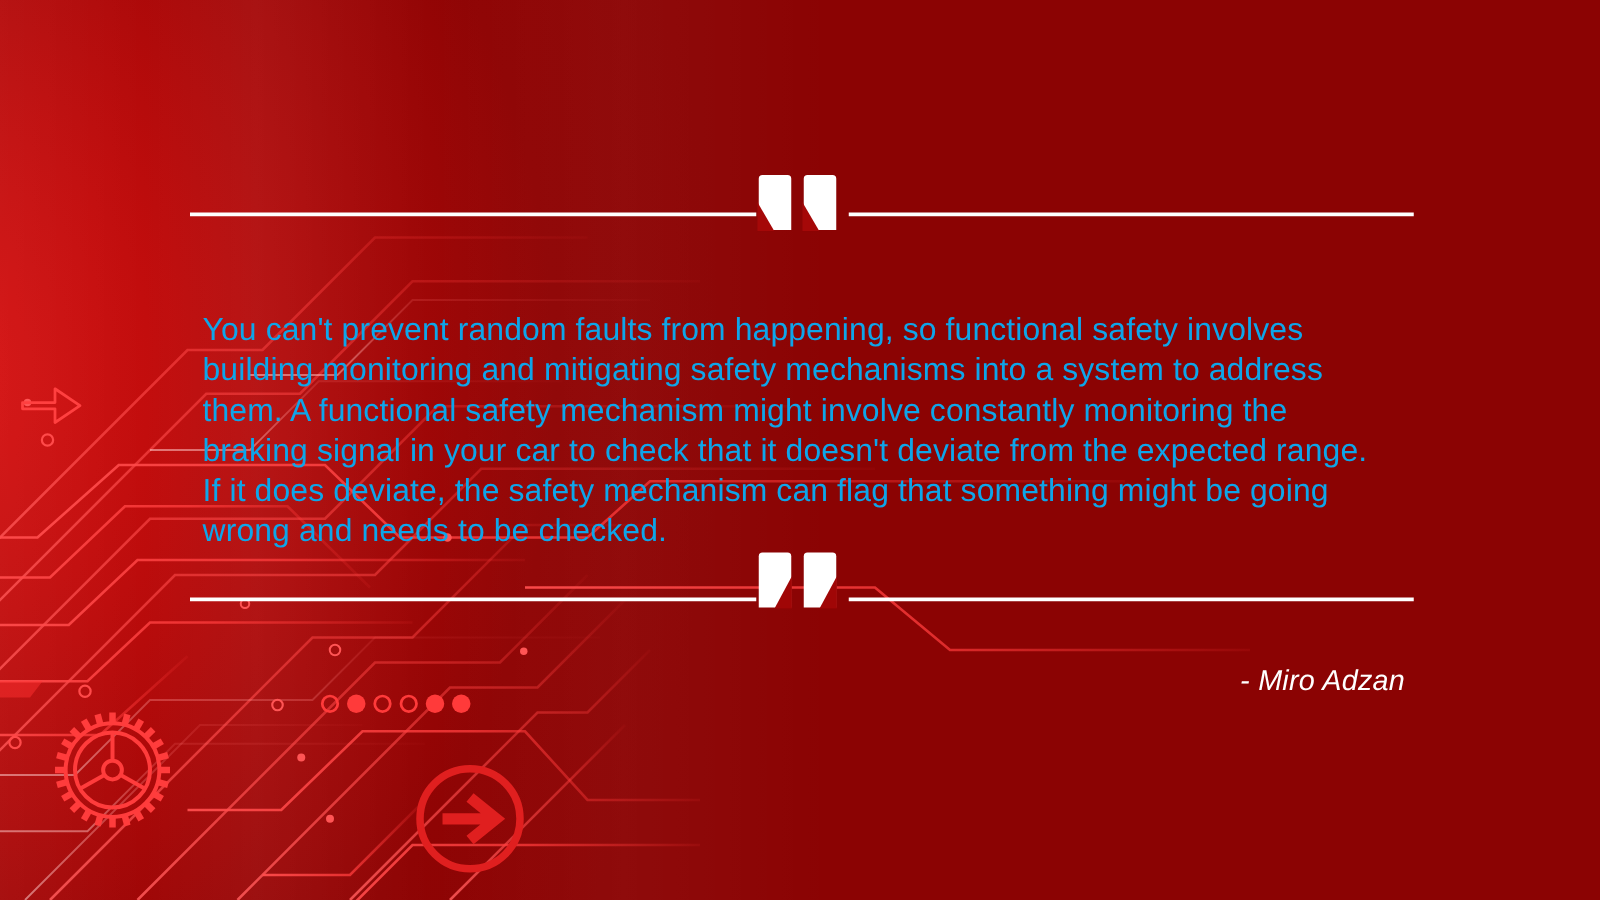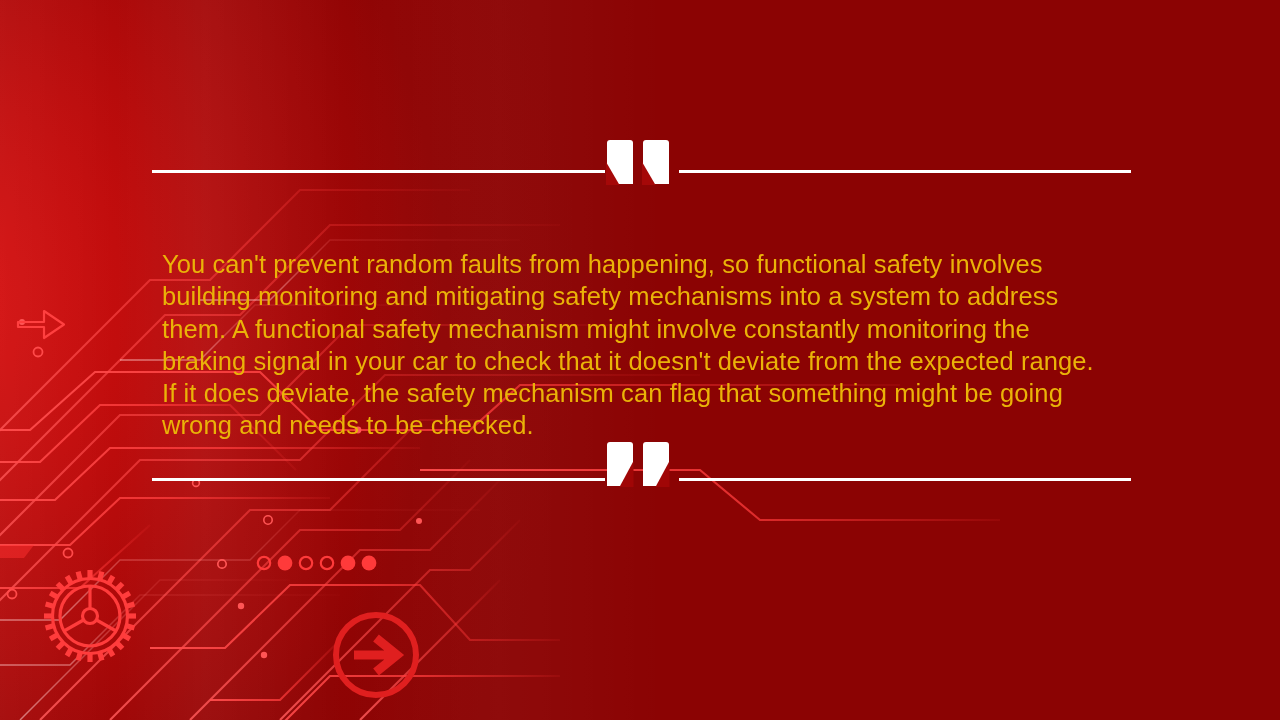--- a/index.html
+++ b/index.html
@@ -138,21 +138,21 @@
     height: 26px;
     background: #a00606;
     clip-path: polygon(100% 100%, 100% 0, 0 100%);
   }
 
   .quote-text {
     position: absolute;
     left: 162px;
     top: 248px;
     width: 952px;
-    color: #eab308;
+    color: #0ea5e9;
     font-size: 25.5px;
     line-height: 32.3px;
     font-weight: 400;
     letter-spacing: 0.1px;
     text-align: left;
   }
 
   .attribution {
     position: absolute;
     left: 162px;
@@ -372,15 +372,16 @@
         <span class="qmark a">
             <span class="cut"></span>
           </span>
         <span class="qmark b">
             <span class="cut"></span>
           </span>
       </div>
       <div class="rule-line"></div>
     </div>
 
+    <div class="attribution">- Miro Adzan</div>
 
   </div>
 </div>
 
 </body></html>

